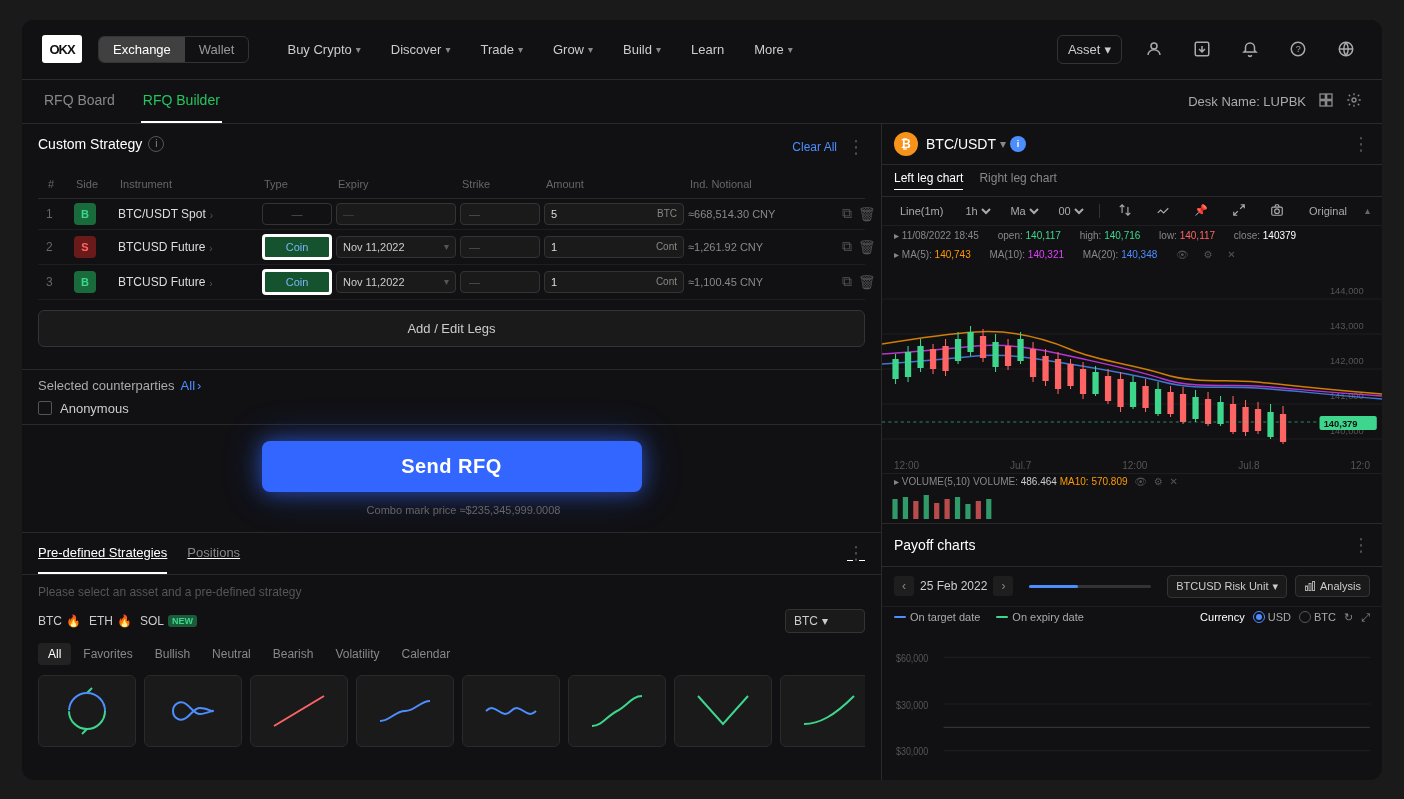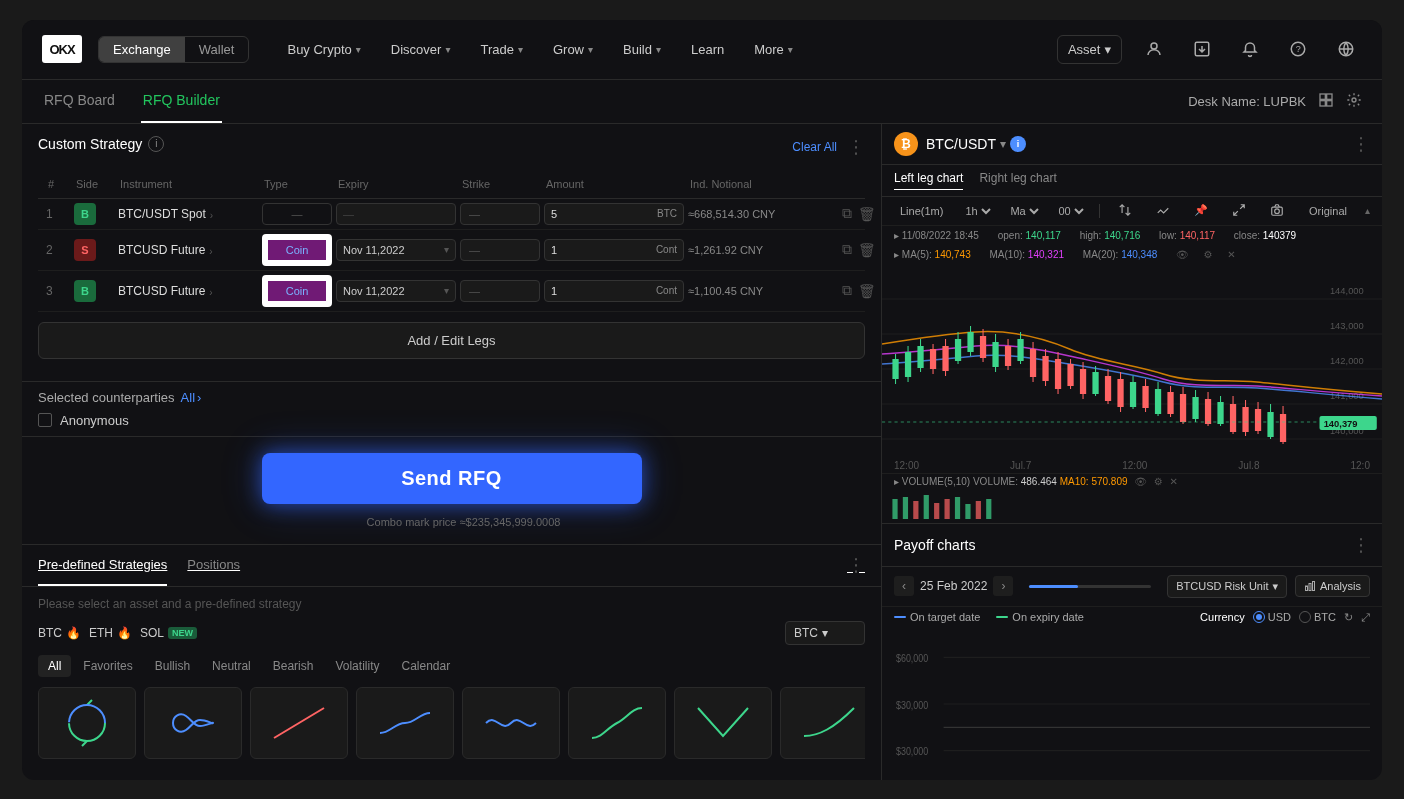--- a/index.html
+++ b/index.html
@@ -259,22 +259,22 @@
       align-items: flex-end;
       gap: 4px;
       font-size: 12px;
       color: #ddd;
     }
     .instrument-arrow {
       color: #555;
       font-size: 10px;
     }
     .type-select {
-      background: #701a75;
-      border: 6px solid #ffffff;
+      background: #14532d;
+      border: 3px solid #ffffff;
       border-radius: 4px;
       color: #7ab3ff;
       font-size: 11px;
       padding: 4px 6px;
       cursor: pointer;
       text-align: center;
     }
     .type-select.dash {
       background: transparent;
       border: 1px solid #333;

